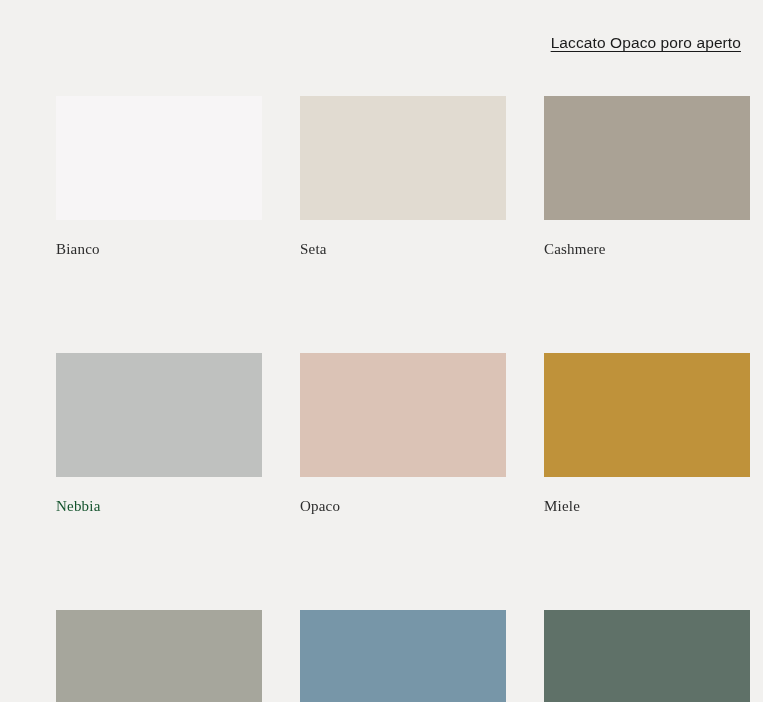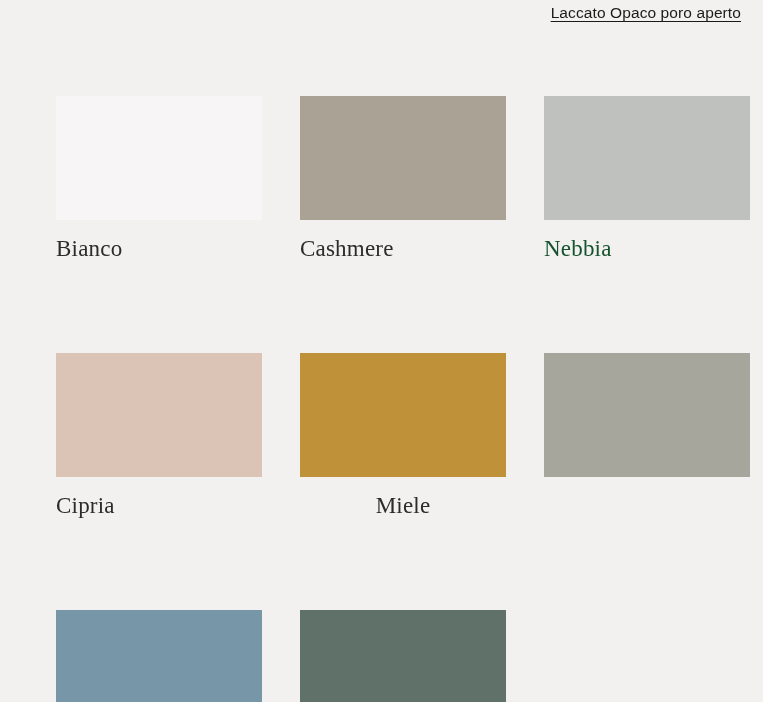--- a/index.html
+++ b/index.html
@@ -27,21 +27,21 @@
   .header {
     position: absolute;
     top: 0;
     left: 0;
     width: 763px;
     height: 62px;
     display: flex;
     align-items: flex-start;
     justify-content: flex-end;
     box-sizing: border-box;
-    padding: 3px 22px 0 0;
+    padding: 33px 22px 0 0;
   }
   .header-title {
     font-family: "Liberation Sans", sans-serif;
     font-size: 15.5px;
     line-height: 20px;
     color: #1b1b1b;
     letter-spacing: 0.1px;
     text-decoration: underline;
     text-underline-offset: 3px;
     text-decoration-thickness: 1px;
@@ -71,21 +71,21 @@
     height: 124px;
     border: 0;
     outline: 0;
     box-sizing: border-box;
   }
 
   .swatch-label {
     display: block;
     margin-top: 18px;
     font-family: "Liberation Serif", "DejaVu Serif", serif;
-    font-size: 23px;
+    font-size: 15px;
     line-height: 22px;
     color: #2b2b2b;
     letter-spacing: 0.2px;
     white-space: nowrap;
   }
 </style>
 </head>
 <body style="background-color: rgb(242, 241, 239);">
 
 <div class="page">
@@ -94,39 +94,43 @@
     <span class="header-title" style="color: rgb(27, 27, 27);">Laccato Opaco poro aperto</span>
   </div>
 
   <div class="grid">
 
     <div class="swatch-cell">
       <div class="swatch-chip" style="background-color: rgb(247, 245, 246);"></div>
       <span class="swatch-label" style="color: rgb(43, 43, 43);">Bianco</span>
     </div>
 
+    <div class="swatch-cell">
+      <div class="swatch-chip" style="background-color: rgb(225, 219, 209);"></div>
+      <span class="swatch-label" style="color: rgb(43, 43, 43);">Seta</span>
+    </div>
 
     <div class="swatch-cell">
       <div class="swatch-chip" style="background-color: rgb(170, 162, 149);"></div>
       <span class="swatch-label" style="color: rgb(43, 43, 43); font-family: Liberation Serif, serif;">Cashmere</span>
     </div>
 
     <div class="swatch-cell">
       <div class="swatch-chip" style="background-color: rgb(191, 193, 191);"></div>
       <span class="swatch-label" style="color: #14532d;">Nebbia</span>
     </div>
 
     <div class="swatch-cell">
       <div class="swatch-chip" style="background-color: rgb(219, 195, 182);"></div>
-      <span class="swatch-label" style="color: rgb(43, 43, 43);">Cipria</span>
+      <span class="swatch-label" style="color: rgb(43, 43, 43);">Opaco</span>
     </div>
 
     <div class="swatch-cell">
       <div class="swatch-chip" style="background-color: rgb(191, 146, 58);"></div>
-      <span class="swatch-label" style="color: rgb(43, 43, 43); text-align: center;">Miele</span>
+      <span class="swatch-label" style="color: rgb(43, 43, 43);">Miele</span>
     </div>
 
     <div class="swatch-cell">
       <div class="swatch-chip" style="background-color: rgb(166, 166, 156);"></div>
 
     </div>
 
     <div class="swatch-cell">
       <div class="swatch-chip" style="background-color: rgb(119, 150, 168);"></div>
 

